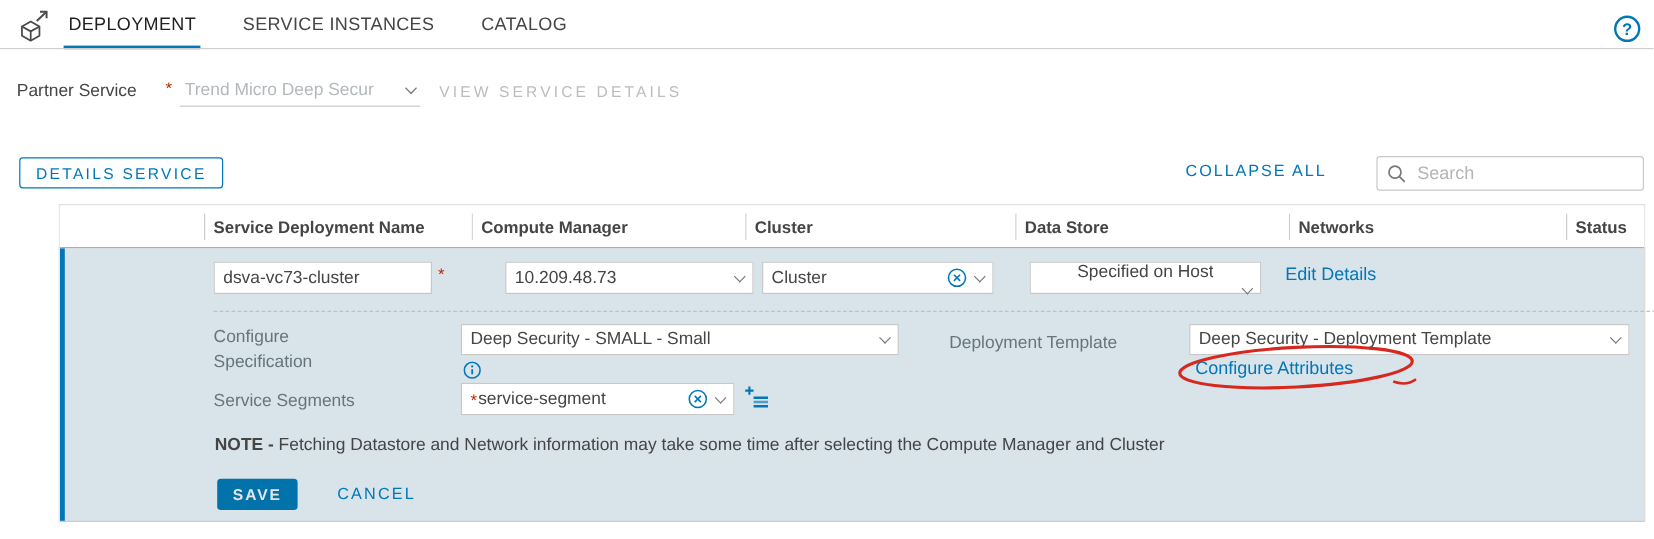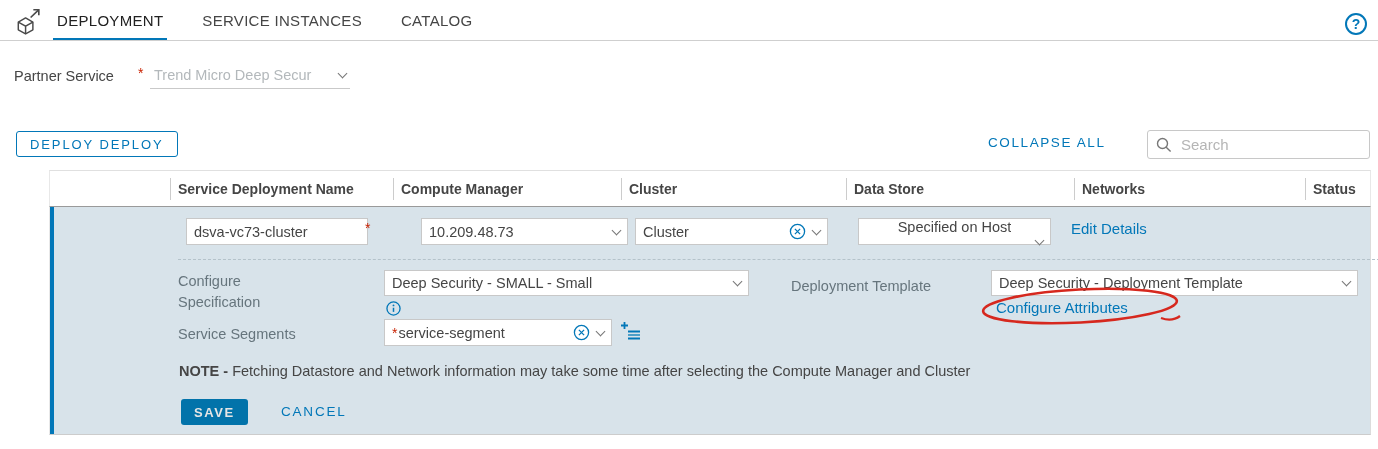--- a/index.html
+++ b/index.html
@@ -132,22 +132,23 @@
   </div>
   <div class="top-divider"></div>
   <div class="help-icon">?</div>
 
   <div class="partner-label">Partner Service</div>
   <span class="req-star partner-star">*</span>
   <div class="partner-select">
     <span class="txt">Trend Micro Deep Secur</span>
     <span class="chev"></span>
   </div>
-
-  <button class="deploy-btn">DEPLOY DEPLOY</button>
+  <a class="view-details">VIEW SERVICE DETAILS</a>
+
+  <button class="deploy-btn">DETAILS SERVICE</button>
   <a class="collapse-all">COLLAPSE ALL</a>
   <div class="search-box">
     <svg width="16" height="16" viewBox="0 0 16 16">
       <circle cx="6.5" cy="6.5" r="5" fill="none" stroke="#777" stroke-width="1.4"></circle>
       <path d="M10.2 10.2 L14.6 14.6" stroke="#777" stroke-width="1.4"></path>
     </svg>
     <input class="search-input" placeholder="Search" style="">
   </div>
 
   <div class="table">
@@ -157,21 +158,21 @@
       <div class="th c2">Compute Manager</div>
       <div class="th c3">Cluster</div>
       <div class="th c4">Data Store</div>
       <div class="th c5">Networks</div>
       <div class="th c6">Status</div>
     </div>
 
     <div class="row">
       <div class="row-accent"></div>
 
-      <input class="ctl" style="left: 128px; top: 11px; width: 182px; margin-left: 8px;" value="dsva-vc73-cluster">
+      <input class="ctl" style="left: 128px; top: 11px; width: 182px;" value="dsva-vc73-cluster">
       <span class="req-star" style="position:absolute; left:315px; top:13px;">*</span>
 
       <div class="ctl" style="left:351px; top:11px; width:207px;margin-left:20px;">
         <span class="txt">10.209.48.73</span>
         <span class="trailing">
             <span class="chev"></span>
           </span>
       </div>
 
       <div class="ctl" style="left:585px; top:11px; width:193px;">

